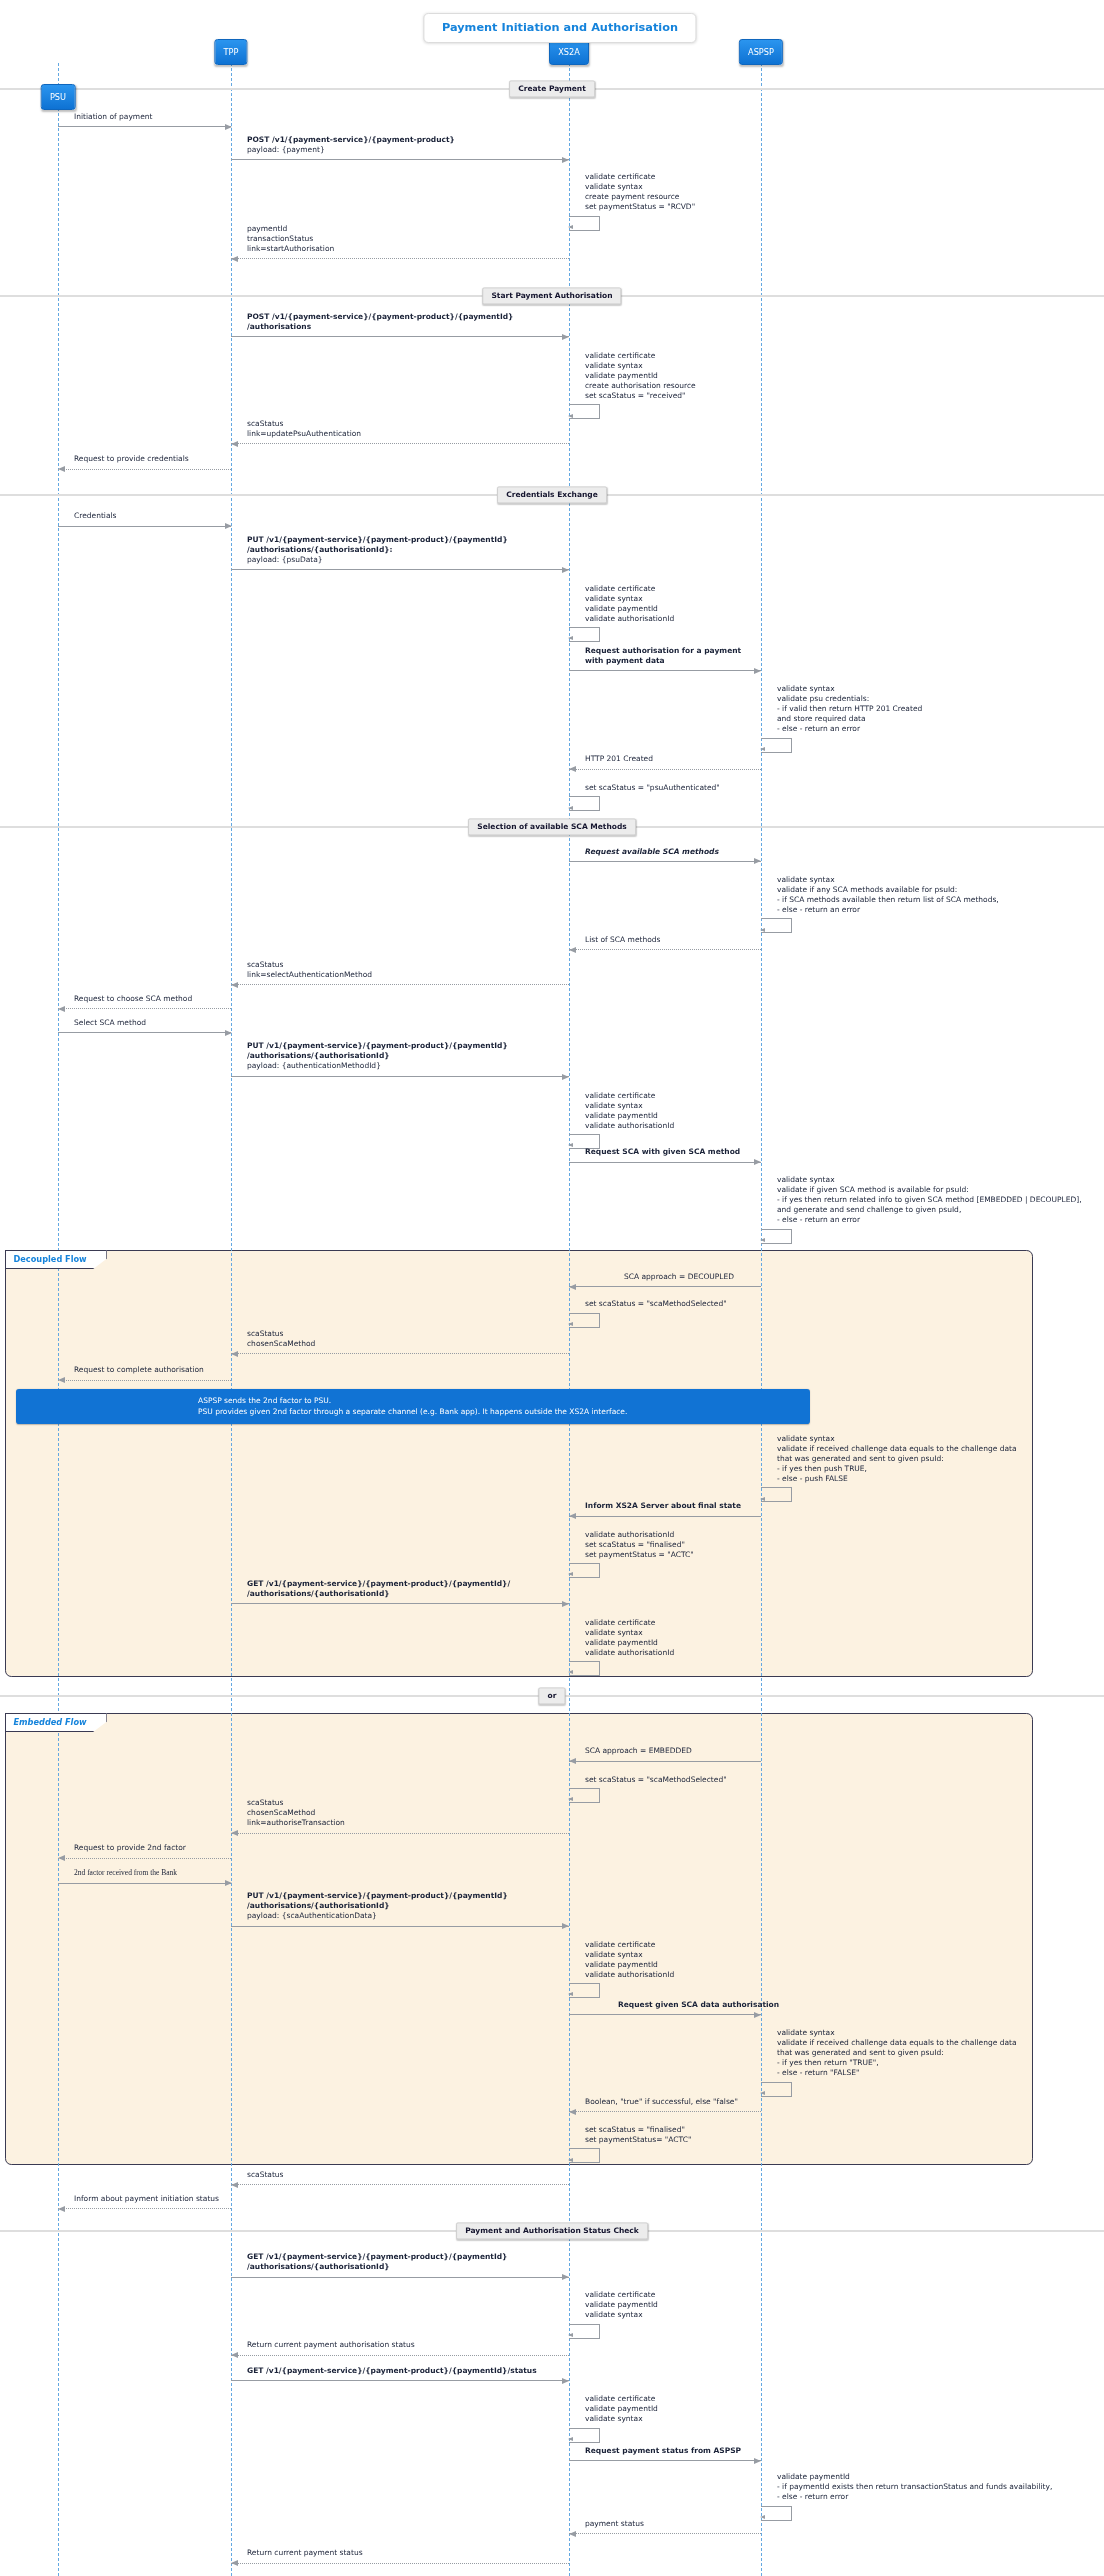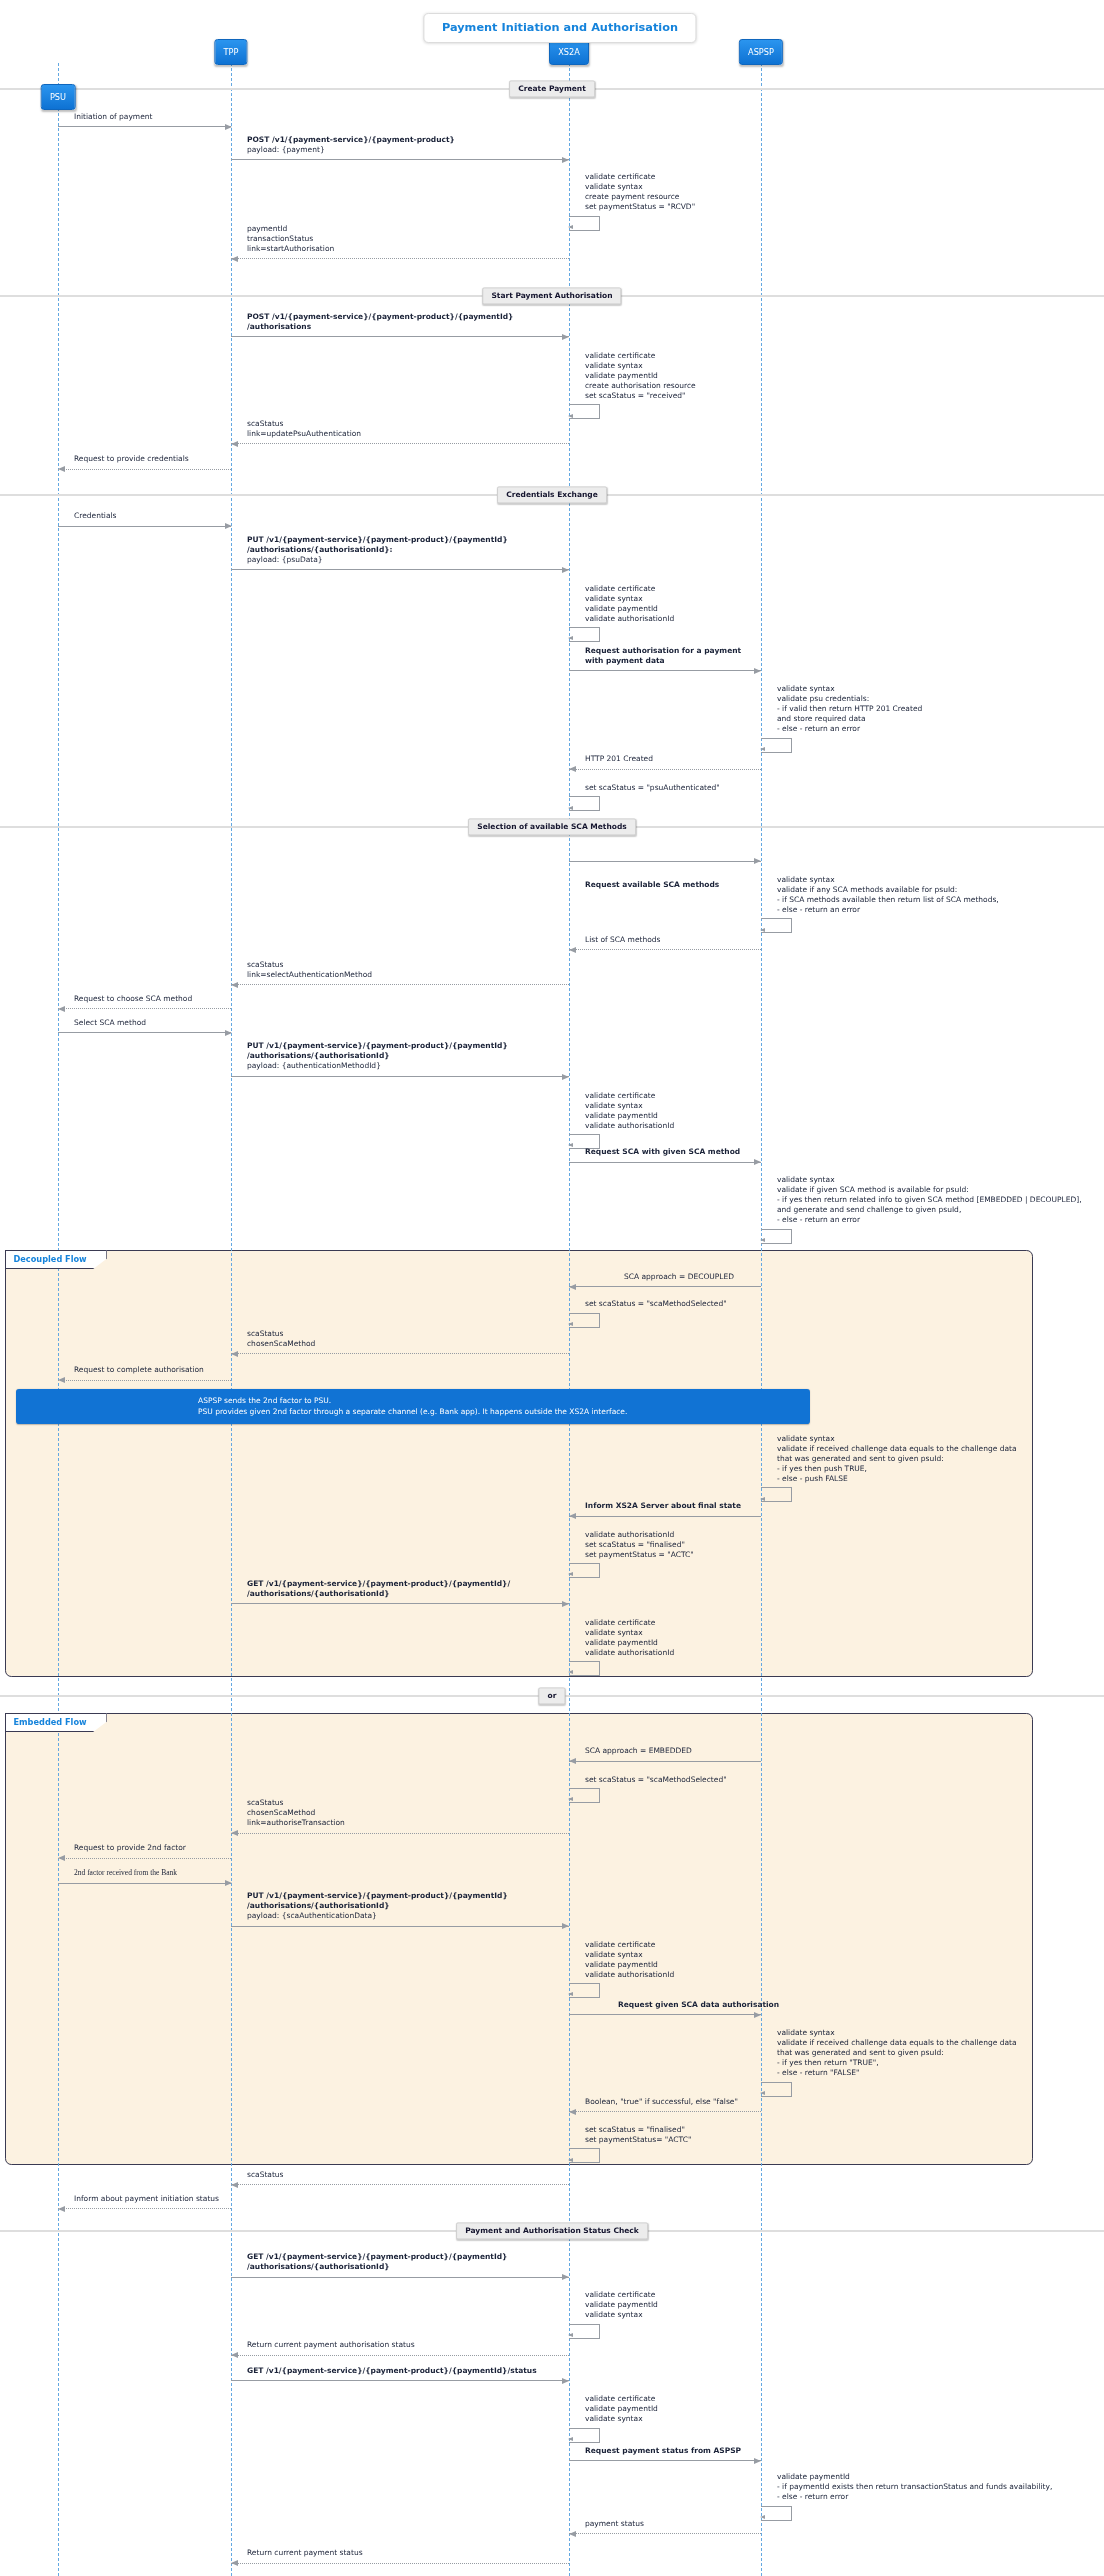--- a/index.html
+++ b/index.html
@@ -52,21 +52,21 @@
   .selfhead{position:absolute;width:0;height:0;border-top:2.5px solid transparent;border-bottom:2.5px solid transparent;border-right:5.7px solid var(--c-arrow);z-index:13;}
 </style>
 </head>
 <body>
 
 <div id="stage">
   <div class="title-box">Payment Initiation and Authorisation</div>
 <div class="group" style="left: 5px; top: 1250px; width: 1026px; height: 425px;"></div>
     <div class="group-tab" style="left: 5px; top: 1250px;">Decoupled Flow</div>
     <div class="group" style="left: 5px; top: 1713px; width: 1026px; height: 450px;"></div>
-    <div class="group-tab" style="left: 5px; top: 1713px;">Embedded Flow</div>
+    <div class="group-tab" style="left: 5px; top: 1713px; font-style: italic;">Embedded Flow</div>
     <div class="lifeline" style="left: 58px;"></div>
     <div class="actor" style="left: 58px; margin-top: 45px;">PSU</div>
     <div class="lifeline" style="left: 231px;"></div>
     <div class="actor" style="left: 231px;">TPP</div>
     <div class="lifeline" style="left: 569px;"></div>
     <div class="actor" style="left: 569px;">XS2A</div>
     <div class="lifeline" style="left: 761px;"></div>
     <div class="actor" style="left: 761px;">ASPSP</div>
     <div class="divider" style="top: 88px;">
       <div class="dline"></div>
@@ -188,21 +188,21 @@
     <div class="msg-label" style="left: 585px; top: 754px;">
       <div>HTTP 201 Created</div>
     </div>
     <div class="aline dotted" style="left: 569px; top: 769px; width: 192px;"></div>
     <div class="ahead l" style="left: 569px; top: 766px;"></div>
     <div class="msg-label" style="left: 585px; top: 783px;">
       <div>set scaStatus = "psuAuthenticated"</div>
     </div>
     <div class="selfloop" style="left: 569px; top: 796px;"></div>
     <div class="selfhead" style="left: 568px; top: 806px;"></div>
-    <div class="msg-label" style="left: 585px; top: 880px;">
+    <div class="msg-label" style="left: 585px; top: 847px; font-style: italic;">
       <div class="b">Request available SCA methods</div>
     </div>
     <div class="aline solid" style="left: 569px; top: 861px; width: 192px;"></div>
     <div class="ahead r" style="left: 754px; top: 858px;"></div>
     <div class="msg-label" style="left: 777px; top: 875px;">
       <div>validate syntax</div>
       <div>validate if any SCA methods available for psuId:</div>
       <div>- if SCA methods available then return list of SCA methods,</div>
       <div>- else - return an error</div>
     </div>

